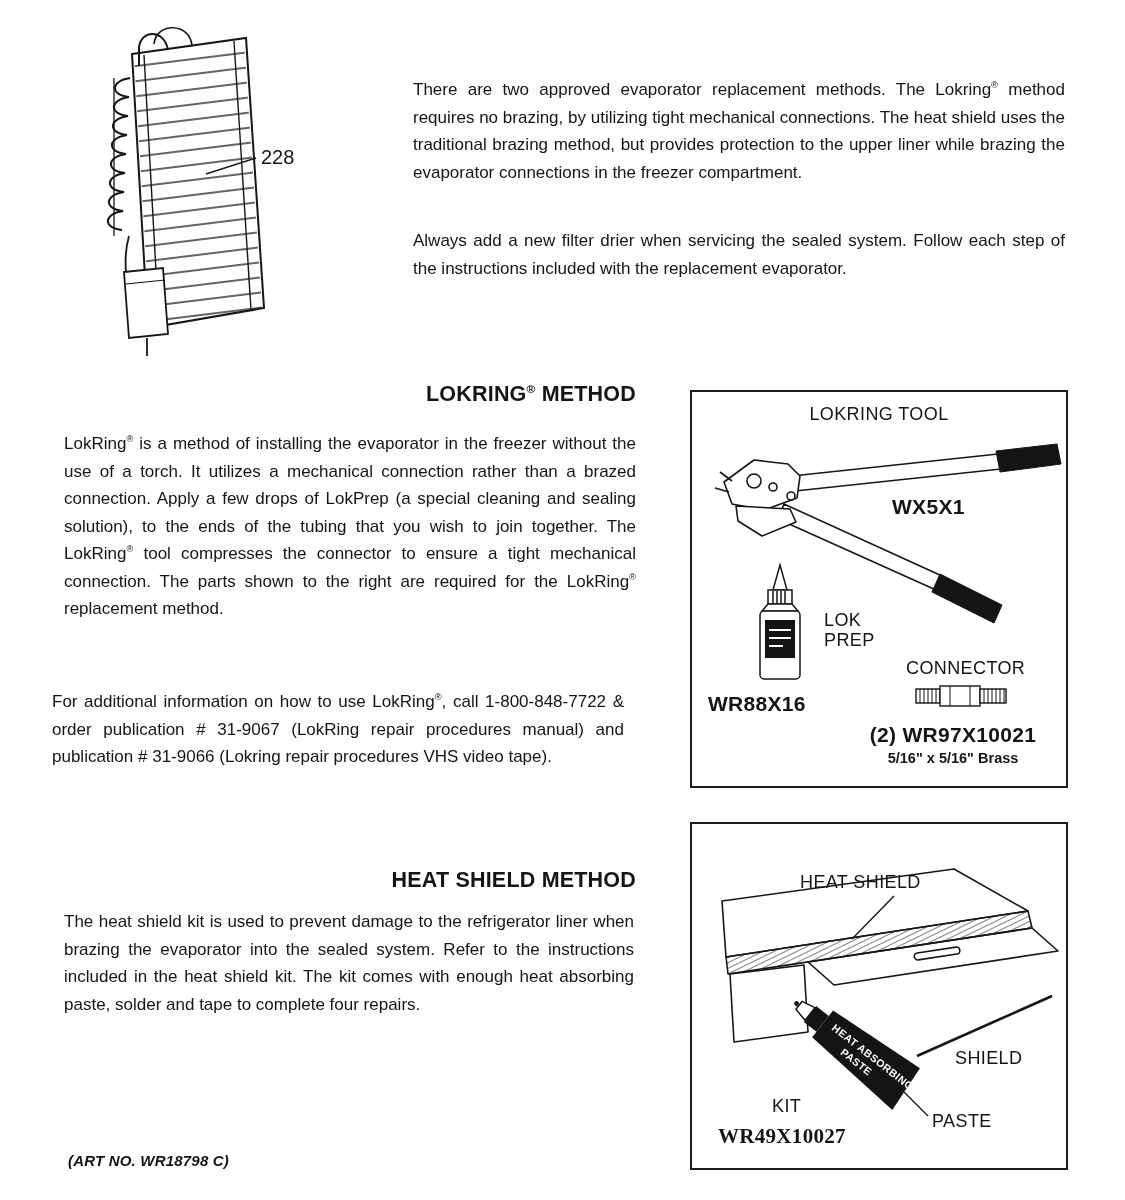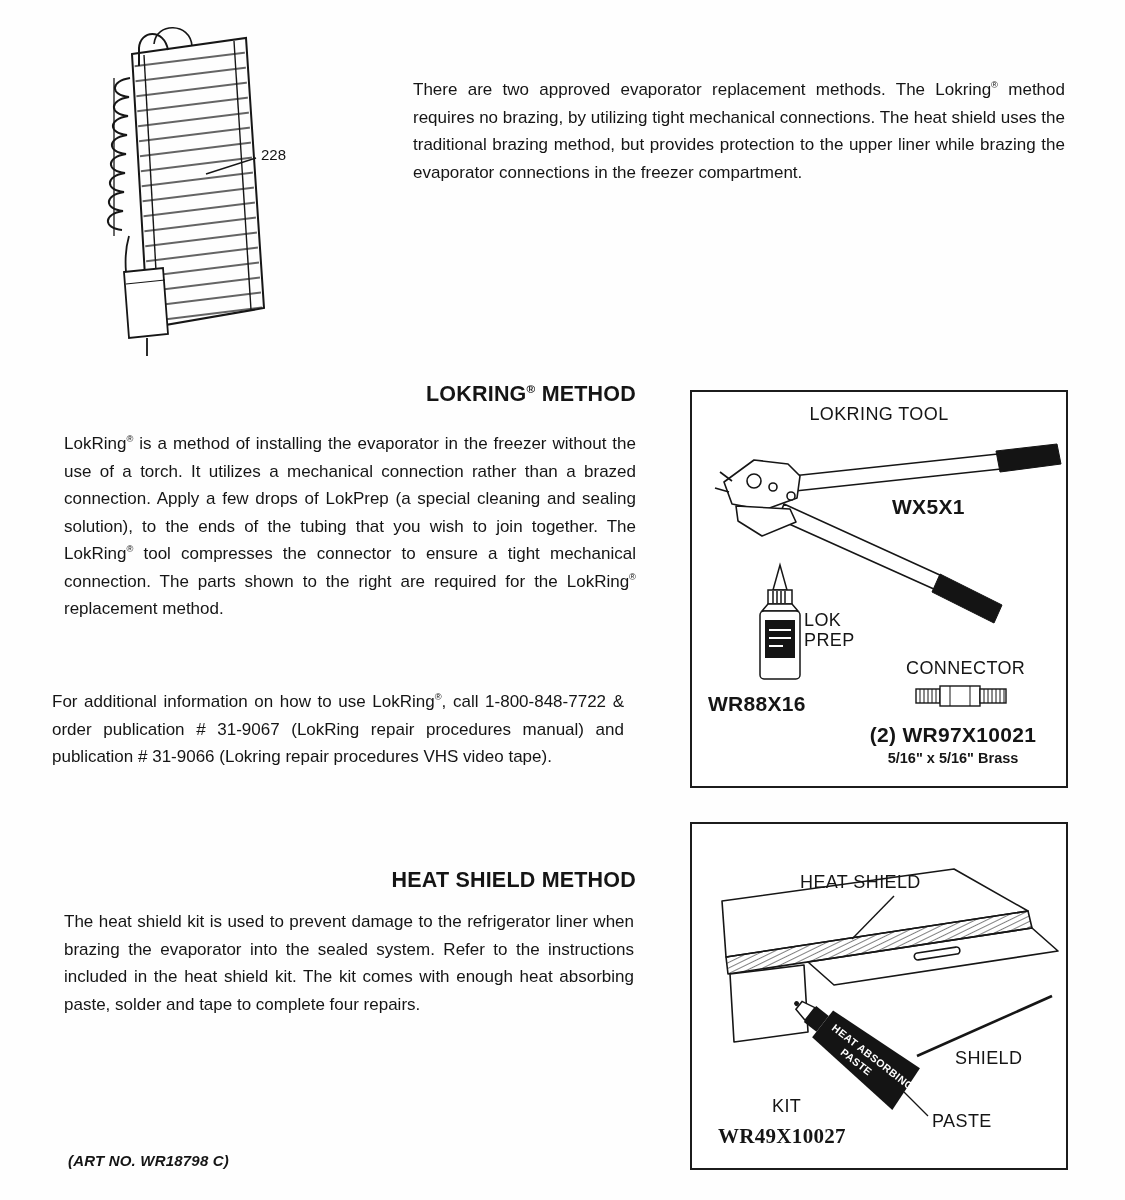--- a/index.html
+++ b/index.html
@@ -5,22 +5,22 @@
   html,body{margin:0;padding:0;background:#e9e9e9;}
   .page{position:relative;width:1125px;height:1200px;margin:0 auto;background:#fefefe;
         font-family:"Liberation Sans",sans-serif;color:#151515;overflow:hidden;}
   .abs{position:absolute;}
   .body-text{font-size:17px;line-height:27.5px;text-align:justify;}
   .heading{font-size:21.5px;font-weight:700;text-align:right;letter-spacing:.2px;}
   .fig-box{position:absolute;border:2.5px solid #1c1c1c;background:#fff;}
   .fig-label{font-size:18px;letter-spacing:.4px;}
   .part-no{font-size:21px;font-weight:700;letter-spacing:.3px;}
   .spec{font-size:14.5px;font-weight:700;}
-  .pre{white-space:pre-line;line-height:20px;}
-  .callout{font-size:15px;text-align:right;}
+  .pre{white-space:pre-line;line-height:20px;margin-left:20px;}
+  .callout{font-size:20px;text-align:right;}
   .artno{font-size:15px;font-weight:700;letter-spacing:.2px;}
   sup.reg{font-size:.55em;vertical-align:super;line-height:0;}
   .fig-svg{position:absolute;}
 </style>
 </head>
 <body>
 
 <div class="page">
 
   <div class="abs" style="left:68px;top:22px;width:245px;height:345px;">
@@ -50,20 +50,21 @@
       <polygon points="56,250 95,246 100,312 61,316" fill="#fff" stroke="#161616" stroke-width="1.8"></polygon>
       <line x1="58" y1="262" x2="97" y2="258" stroke="#161616" stroke-width="1.2"></line>
       <line x1="79" y1="316" x2="79" y2="334" stroke="#161616" stroke-width="1.8"></line>
 
       <line x1="138" y1="152" x2="188" y2="136" stroke="#161616" stroke-width="1.5"></line>
     </svg>
     <span class="abs callout" style="left:193px;top:124px;">228</span>
   </div>
 
   <div class="abs body-text" style="left:413px;top:76px;width:652px;">There are two approved evaporator replacement methods. The Lokring<sup class="reg">®</sup> method requires no brazing, by utilizing tight mechanical connections. The heat shield uses the traditional brazing method, but provides protection to the upper liner while brazing the evaporator connections in the freezer compartment.</div>
+  <div class="abs body-text" style="left:413px;top:227px;width:652px;">Always add a new filter drier when servicing the sealed system. Follow each step of the instructions included with the replacement evaporator.</div>
 
   <div class="abs heading" style="left:64px;top:382px;width:572px;">LOKRING<sup class="reg">®</sup> METHOD</div>
   <div class="abs body-text" style="left:64px;top:430px;width:572px;">LokRing<sup class="reg">®</sup> is a method of installing the evaporator in the freezer without the use of a torch. It utilizes a mechanical connection rather than a brazed connection. Apply a few drops of LokPrep (a special cleaning and sealing solution), to the ends of the tubing that you wish to join together. The LokRing<sup class="reg">®</sup> tool compresses the connector to ensure a tight mechanical connection. The parts shown to the right are required for the LokRing<sup class="reg">®</sup> replacement method.</div>
   <div class="abs body-text" style="left:52px;top:688px;width:572px;">For additional information on how to use LokRing<sup class="reg">®</sup>, call 1-800-848-7722 &amp; order publication # 31-9067 (LokRing repair procedures manual) and publication # 31-9066 (Lokring repair procedures VHS video tape).</div>
 
   <div class="fig-box" style="left:690px;top:390px;width:374px;height:394px;">
 
     <svg class="fig-svg" style="left:4px;top:34px;" width="366" height="232" viewBox="0 0 366 232">
       <g fill="#fff" stroke="#161616" stroke-width="1.6" stroke-linejoin="round">
         <polygon points="96,50 302,28 305,43 99,65"></polygon>

